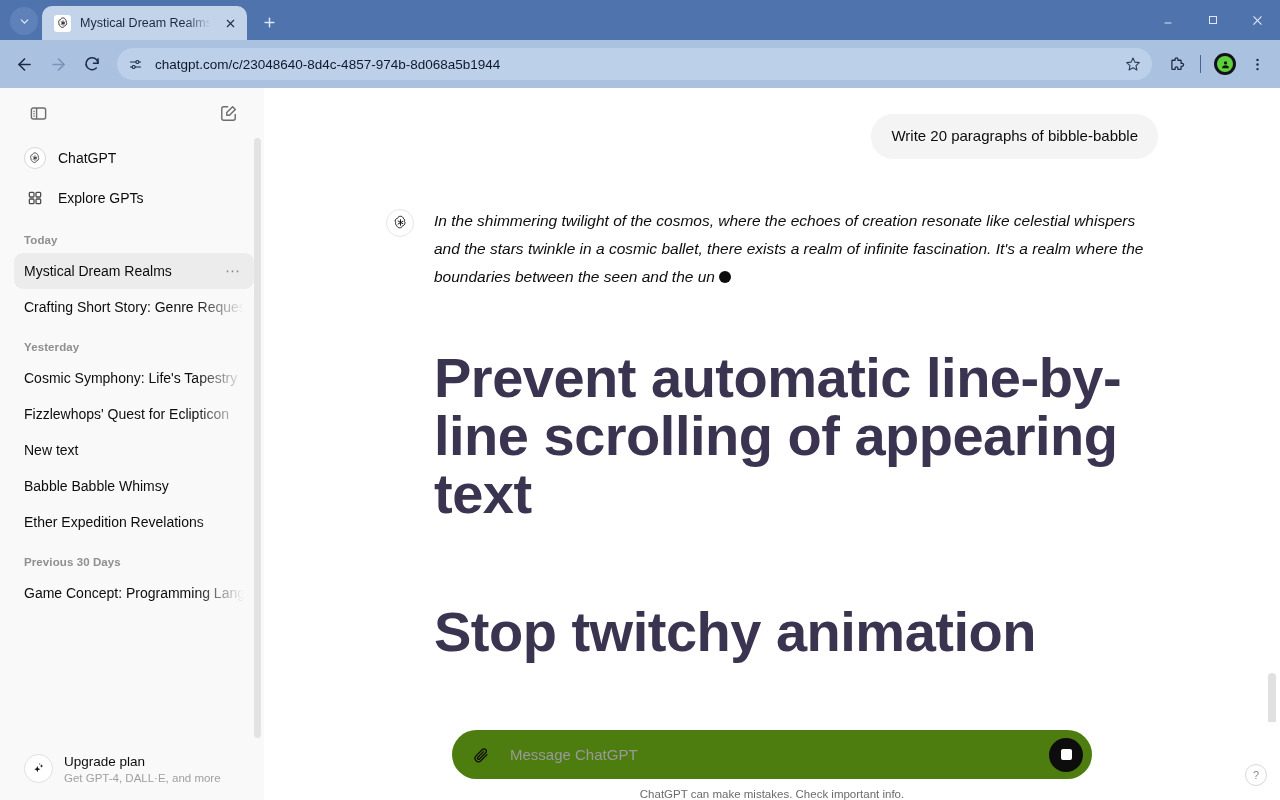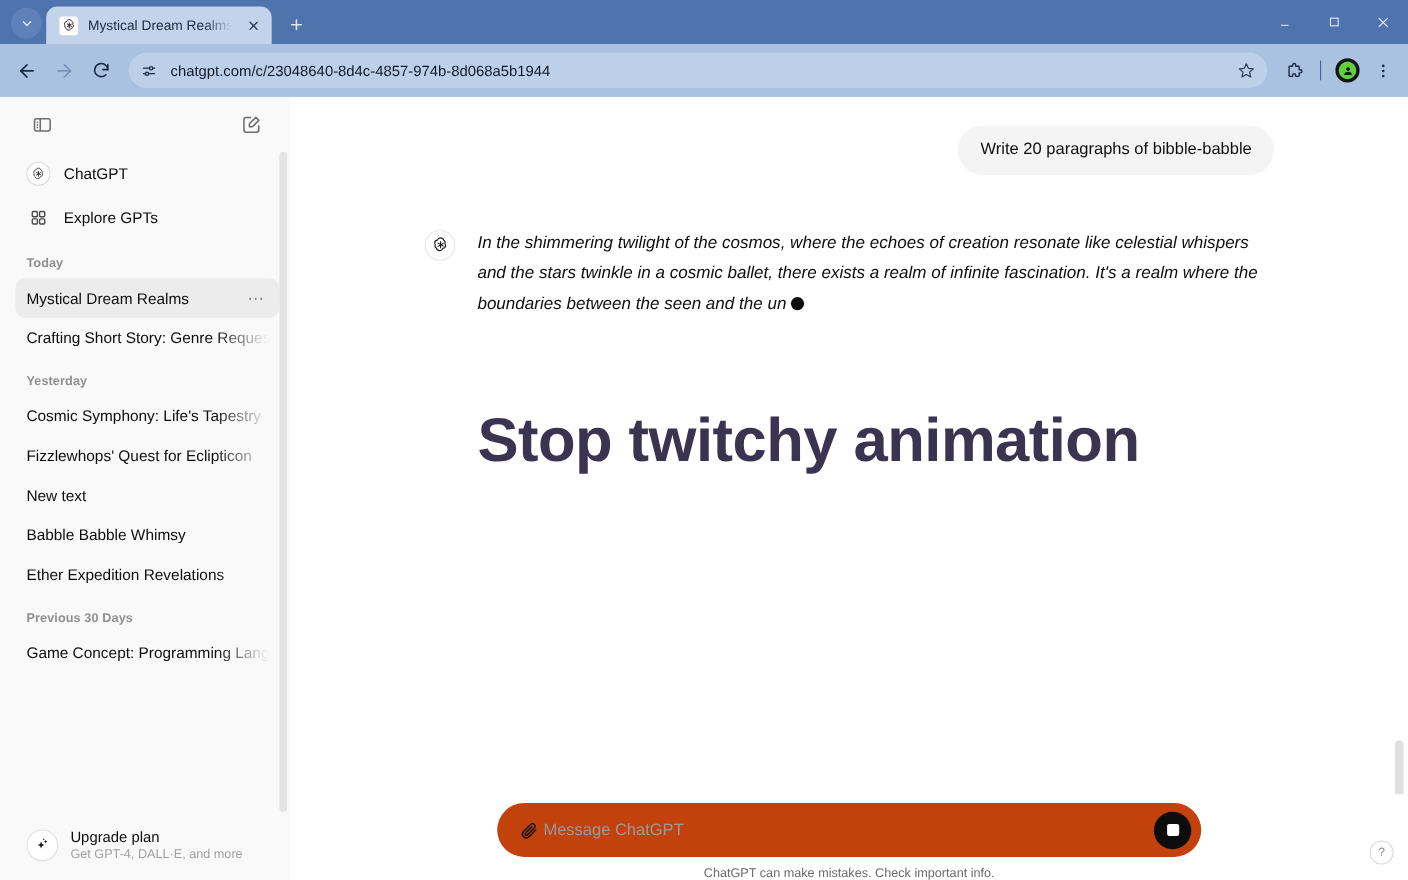--- a/index.html
+++ b/index.html
@@ -413,26 +413,26 @@
     height: 78px;
     background: #ffffff;
     display: flex;
     flex-direction: column;
     align-items: center;
     padding-top: 8px;
   }
   .composer {
     width: 640px;
     height: 52px;
-    background: #c2410c;
+    background: #4d7c0f;
     border-radius: 26px;
     display: flex;
     align-items: center;
     padding: 0 9px 0 16px;
-    gap: 0;
+    gap: 16px;
   }
   .clip-btn {
     width: 26px; height: 26px;
     flex: 0 0 26px;
     display: flex; align-items: center; justify-content: center;
     cursor: pointer;
     color: #0d0d0d;
   }
   .composer-input {
     flex: 1 1 auto;
@@ -723,20 +723,21 @@
           <div class="msg-ai-row">
             <div class="ai-avatar">
               <svg width="17" height="17" viewBox="0 0 24 24" fill="none" stroke="#1a1a1a" stroke-width="1.4">
                 <path d="M12 3.2c-2 0-3.6 1.2-4.2 2.9-1.9.2-3.3 1.8-3.3 3.7 0 .8.2 1.5.7 2.1-.6 1.7 0 3.6 1.5 4.6.5 1.8 2.2 3 4.1 3 2 0 3.6-1.2 4.2-2.9 1.9-.2 3.3-1.8 3.3-3.7 0-.8-.2-1.5-.7-2.1.6-1.7 0-3.6-1.5-4.6-.5-1.8-2.2-3-4.1-3z"></path>
                 <path d="M12 7.5v9M8.2 9.6l7.6 4.4M8.2 14.4l7.6-4.4"></path>
               </svg>
             </div>
             <div class="ai-body">
               <p class="ai-para"><span>In the shimmering twilight of the cosmos, where the echoes of creation resonate like celestial whispers and the stars twinkle in a cosmic ballet, there exists a realm of infinite fascination. It's a realm where the boundaries between the seen and the un</span><span class="stream-dot"></span></p>
 
+              <div class="big-head">Prevent automatic line-by-line scrolling of appearing text</div>
               <div class="big-head second">Stop twitchy animation</div>
             </div>
           </div>
 
         </div>
       </div>
 
       <div class="page-scrollbar"></div>
 
       <div class="composer-wrap">

